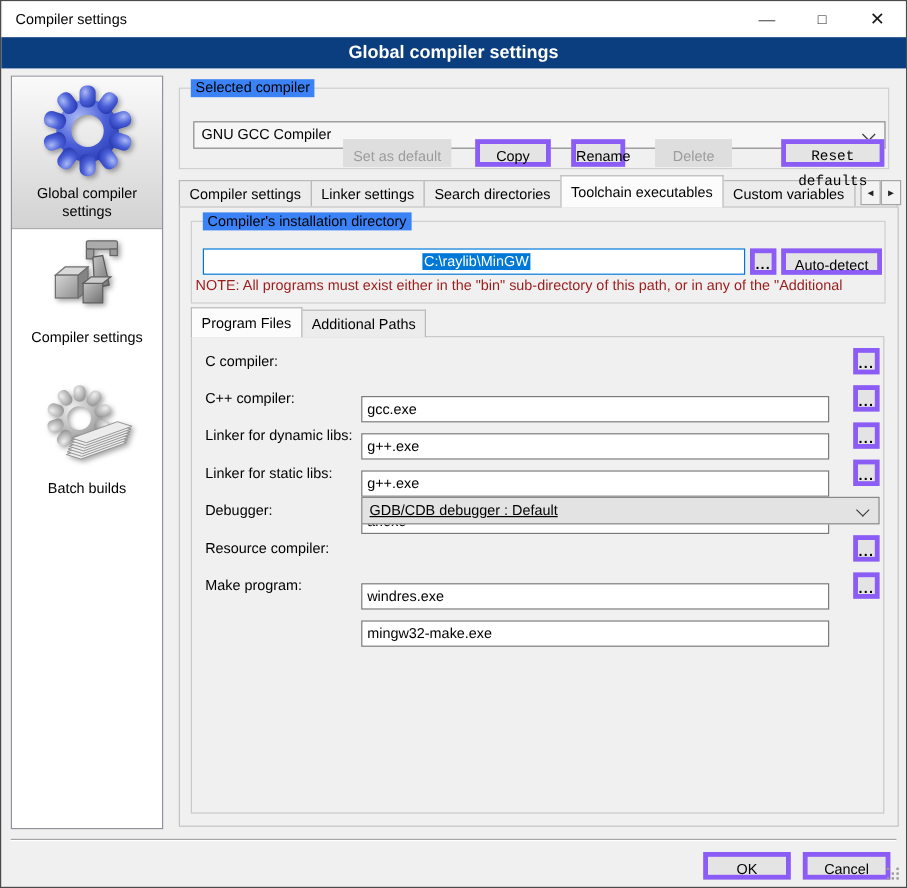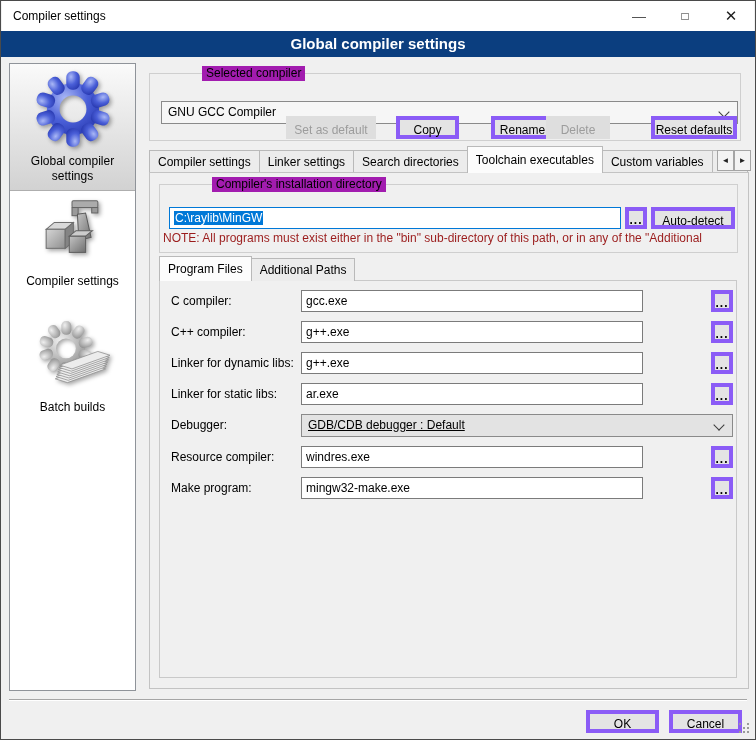--- a/index.html
+++ b/index.html
@@ -23,21 +23,21 @@
   
   .sidebar{position:absolute;left:8px;top:62px;width:127px;height:628px;background:#ffffff;
     border:1px solid #8f9399;box-sizing:border-box;}
   .sb-sel{position:absolute;left:0;top:0;width:100%;height:127px;box-sizing:border-box;
     background:linear-gradient(#fafafa,#d2d2d2);border-bottom:1px solid #aeaeae;}
   .sb-label{position:absolute;width:100%;text-align:center;font-size:12px;line-height:15px;}
   .sb-icon{position:absolute;}
   .icon-shadow{filter:drop-shadow(2px 2px 2px rgba(0,0,0,0.35));}
   
   .groupbox{position:absolute;border:1px solid #cfcfcf;box-sizing:border-box;}
-  .legend{position:absolute;top:-8px;left:9px;background:#a21caf;padding:0 4px;font-size:12px;line-height:15px;margin-left:43px;}
+  .legend{position:absolute;top:-8px;left:9px;background:#3b82f6;padding:0 4px;font-size:12px;line-height:15px;}
   
   .combo{position:absolute;box-sizing:border-box;background:#f6f6f6;border:1px solid #8a8a8a;
     height:23px;line-height:21px;padding-left:6px;}
   .chev{position:absolute;right:9px;top:6px;width:7px;height:7px;
     border-right:1.6px solid #3c3c3c;border-bottom:1.6px solid #3c3c3c;transform:rotate(45deg);}
   .btn{position:absolute;height:23px;box-sizing:border-box;background:#e4e4e4;border:4px solid #8b5cf6;
     text-align:center;line-height:21px;font-size:12px;cursor:default;}
   .btn.disabled{background:#dedede;border-color:#dedede;color:#9c9c9c;}
   .btn.small{height:22px;line-height:18px;font-weight:bold;letter-spacing:1px;}
   .tinput{position:absolute;box-sizing:border-box;background:#ffffff;border:1px solid #7b7b7b;
@@ -57,21 +57,21 @@
   .tabpage{position:absolute;left:148px;top:171px;width:600px;height:517px;box-sizing:border-box;
     background:#f0f0f0;border:1px solid #c3c3c3;z-index:1;}
   .subtabbar{position:absolute;left:158px;top:255px;height:25px;display:flex;align-items:flex-end;z-index:2;}
   .subpage{position:absolute;left:158px;top:279px;width:578px;height:398px;box-sizing:border-box;
     background:#f0f0f0;border:1px solid #c9c9c9;z-index:1;}
   
   .note{position:absolute;left:162px;top:230px;width:572px;white-space:nowrap;overflow:hidden;
     color:#9b1c1c;font-size:12px;z-index:2;}
   
   .row-label{position:absolute;left:170px;line-height:22px;z-index:2;}
-  .row-input{left:300px;width:342px;z-index:2;}
+  .row-input{left:300px;width:390px;z-index:2;margin-top:40px;}
   .row-browse{left:710px;width:22px;z-index:2;}
   
   .sep{position:absolute;left:8px;right:8px;top:698px;height:1px;background:#a5a5a5;}
   .sep2{position:absolute;left:8px;right:8px;top:699px;height:1px;background:#ffffff;}
   .grip{position:absolute;right:14px;bottom:14px;width:2px;height:2px;background:#9a9a9a;
     box-shadow:4px 4px 0 0 #9a9a9a,8px 8px 0 0 #9a9a9a,8px 4px 0 0 #9a9a9a,4px 8px 0 0 #9a9a9a,8px 0 0 0 #9a9a9a,0 8px 0 0 #9a9a9a;}
   .z2{z-index:2;}
 </style>
 </head>
 <body>
@@ -194,41 +194,41 @@
 
   <div class="groupbox" style="left:148px;top:72px;width:592px;height:68px;">
     <div class="legend">Selected compiler</div>
   </div>
   <div class="combo z2" style="left:160px;top:88px;width:577px;margin-top:12px;">
     <span>GNU GCC Compiler</span>
     <span class="chev"></span>
   </div>
   <div class="btn disabled z2" style="left:285px;top:115px;width:90px;">Set as default</div>
   <div class="btn z2" style="left:395px;top:115px;width:63px;">Copy</div>
-  <div class="btn z2" style="left:490px;top:115px;width:63px;">Rename</div>
+  <div class="btn z2" style="left:475px;top:115px;width:45px;text-align:right;">Rename</div>
   <div class="btn disabled z2" style="left:545px;top:115px;width:64px;">Delete</div>
-  <div class="btn z2" style="left:650px;top:115px;width:86px;">Reset defaults</div>
+  <div class="btn z2" style="left:650px;top:115px;width:86px;font-family:Liberation Mono, monospace;">Reset defaults</div>
 
   <div class="tabbar">
     <div class="tab">Compiler settings</div>
     <div class="tab">Linker settings</div>
     <div class="tab">Search directories</div>
     <div class="tab active">Toolchain executables</div>
     <div class="tab">Custom variables</div>
     <div class="tab clipped">Build options</div>
   </div>
   <div class="tab-arrow" style="left:716px;"><span>◄</span></div>
   <div class="tab-arrow" style="left:733px;"><span>►</span></div>
 
   <div class="tabpage"></div>
 
   <div class="groupbox z2" style="left:158px;top:183px;width:579px;height:69px;">
     <div class="legend">Compiler's installation directory</div>
   </div>
-  <div class="tinput focused z2" style="left:168px;top:206px;width:452px;">
+  <div class="tinput focused z2" style="left:168px;top:206px;width:452px;text-align:center;">
     <span class="sel-text">C:\raylib\MinGW</span>
   </div>
   <div class="btn small z2" style="left:624px;top:206px;width:22px;">...</div>
   <div class="btn z2" style="left:650px;top:206px;width:84px;height:22px;line-height:20px;">Auto-detect</div>
   <div class="note">NOTE: All programs must exist either in the "bin" sub-directory of this path, or in any of the "Additional</div>
 
   <div class="subtabbar">
     <div class="tab active" style="height:25px;line-height:25px;">Program Files</div>
     <div class="tab">Additional Paths</div>
   </div>

